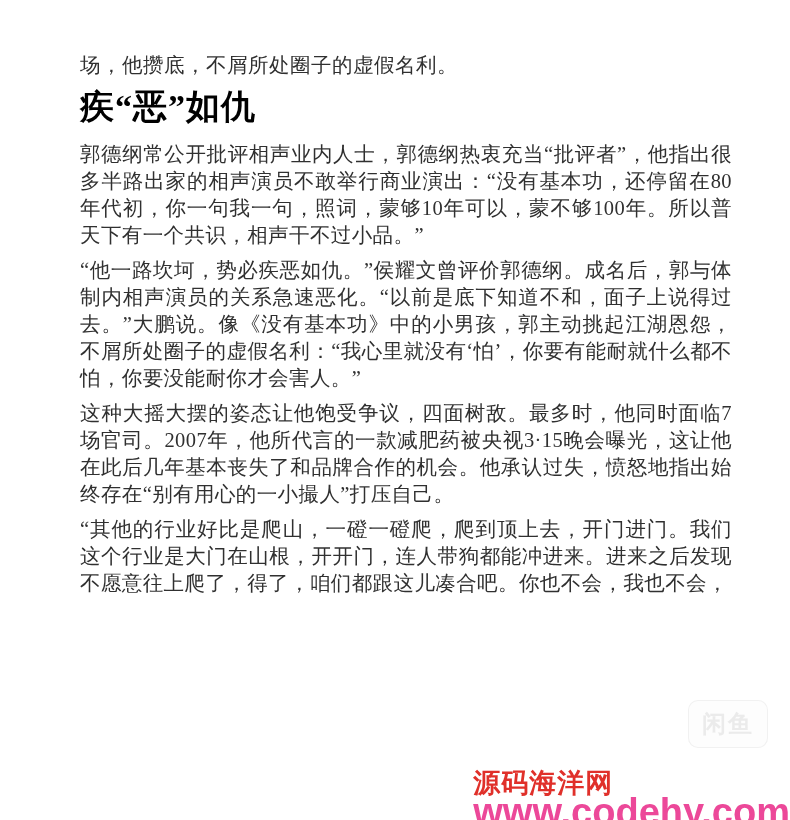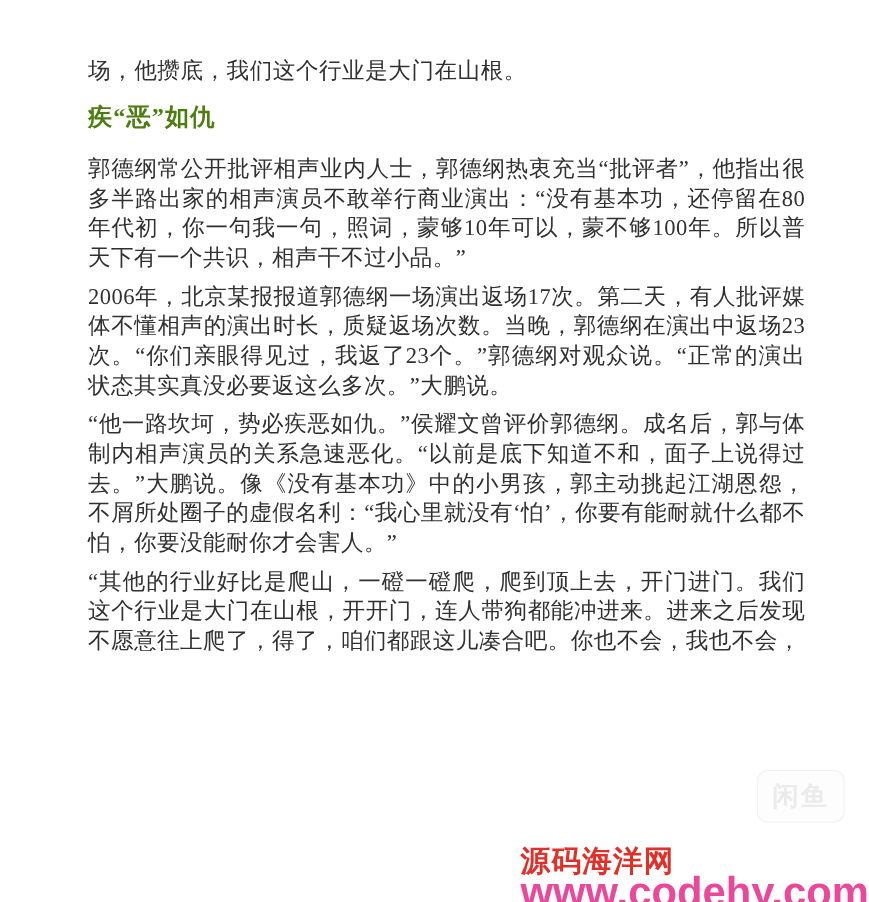--- a/index.html
+++ b/index.html
@@ -19,23 +19,23 @@
     width: 652px;
     color: #303030;
   }
   .intro-line {
     font-size: 20.5px;
     line-height: 27px;
     letter-spacing: 0.5px;
     margin-bottom: 12px;
   }
   .section-heading {
-    font-size: 22px;
+    font-size: 34px;
     font-weight: bold;
-    color: #4d7c0f;
+    color: #000000;
     letter-spacing: 1px;
     margin: 10px 0 18px 0;
     line-height: 32px;
   }
   .body-paragraph {
     font-size: 20.5px;
     line-height: 27px;
     letter-spacing: 0.4px;
     text-align: justify;
     text-justify: inter-ideograph;
@@ -82,31 +82,31 @@
     font-weight: bold;
     color: #ec4899;
     margin-top: -4px;
     letter-spacing: 0px;
   }
 </style>
 </head>
 <body>
 
 <div class="page-content">
-  <div class="intro-line">场，他攒底，我们这个行业是大门在山根。</div>
+  <div class="intro-line">场，他攒底，不屑所处圈子的虚假名利。</div>
 
   <h2 class="section-heading">疾“恶”如仇</h2>
 
 
   <p class="body-paragraph">郭德纲常公开批评相声业内人士，郭德纲热衷充当“批评者”，他指出很多半路出家的相声演员不敢举行商业演出：“没有基本功，还停留在80年代初，你一句我一句，照词，蒙够10年可以，蒙不够100年。所以普天下有一个共识，相声干不过小品。”</p>
 
-  <p class="body-paragraph">2006年，北京某报报道郭德纲一场演出返场17次。第二天，有人批评媒体不懂相声的演出时长，质疑返场次数。当晚，郭德纲在演出中返场23次。“你们亲眼得见过，我返了23个。”郭德纲对观众说。“正常的演出状态其实真没必要返这么多次。”大鹏说。</p>
 
   <p class="body-paragraph">“他一路坎坷，势必疾恶如仇。”侯耀文曾评价郭德纲。成名后，郭与体制内相声演员的关系急速恶化。“以前是底下知道不和，面子上说得过去。”大鹏说。像《没有基本功》中的小男孩，郭主动挑起江湖恩怨，不屑所处圈子的虚假名利：“我心里就没有‘怕’，你要有能耐就什么都不怕，你要没能耐你才会害人。”</p>
 
+  <p class="body-paragraph">这种大摇大摆的姿态让他饱受争议，四面树敌。最多时，他同时面临7场官司。2007年，他所代言的一款减肥药被央视3·15晚会曝光，这让他在此后几年基本丧失了和品牌合作的机会。他承认过失，愤怒地指出始终存在“别有用心的一小撮人”打压自己。</p>
 
   <p class="body-paragraph">“其他的行业好比是爬山，一磴一磴爬，爬到顶上去，开门进门。我们这个行业是大门在山根，开开门，连人带狗都能冲进来。进来之后发现不愿意往上爬了，得了，咱们都跟这儿凑合吧。你也不会，我也不会，</p>
 </div>
 
 <div class="app-badge-watermark">闲鱼</div>
 
 <div class="site-watermark">
   <span class="site-name">源码海洋网</span>
   <span class="site-url">www.codehy.com</span>
 </div>

